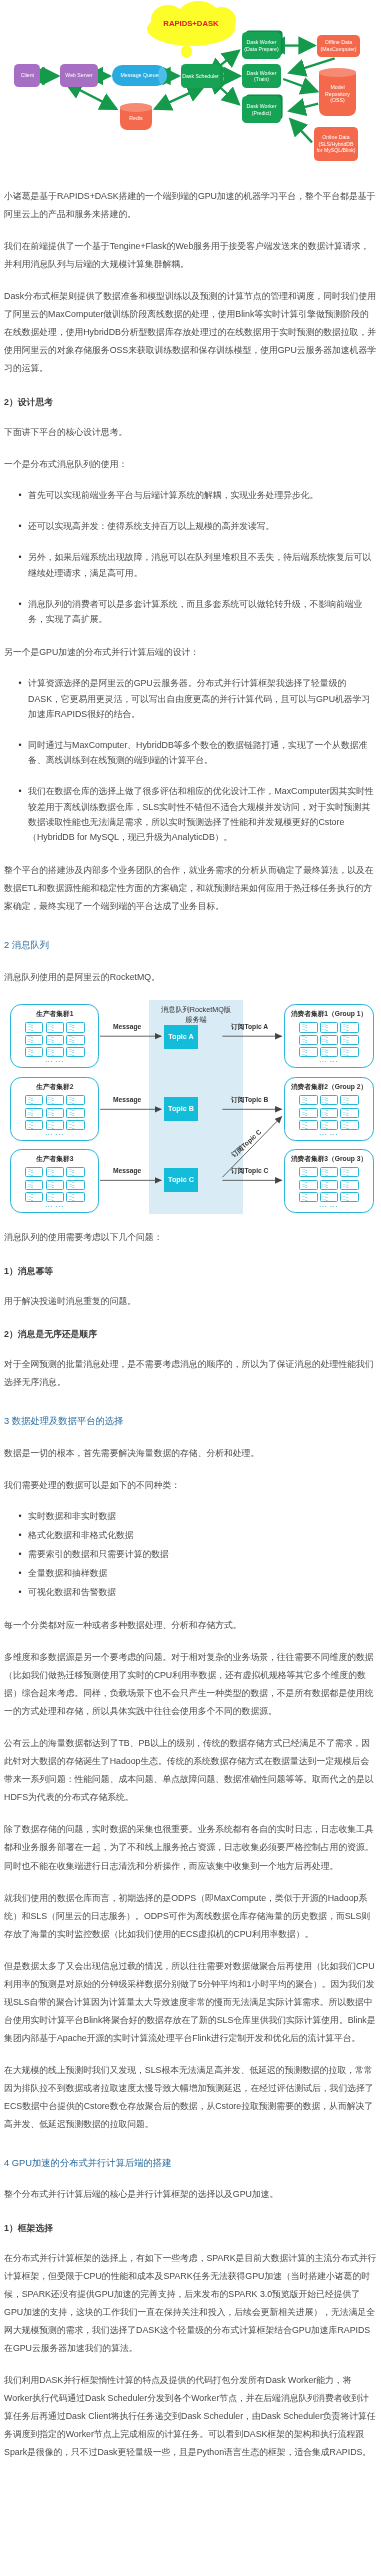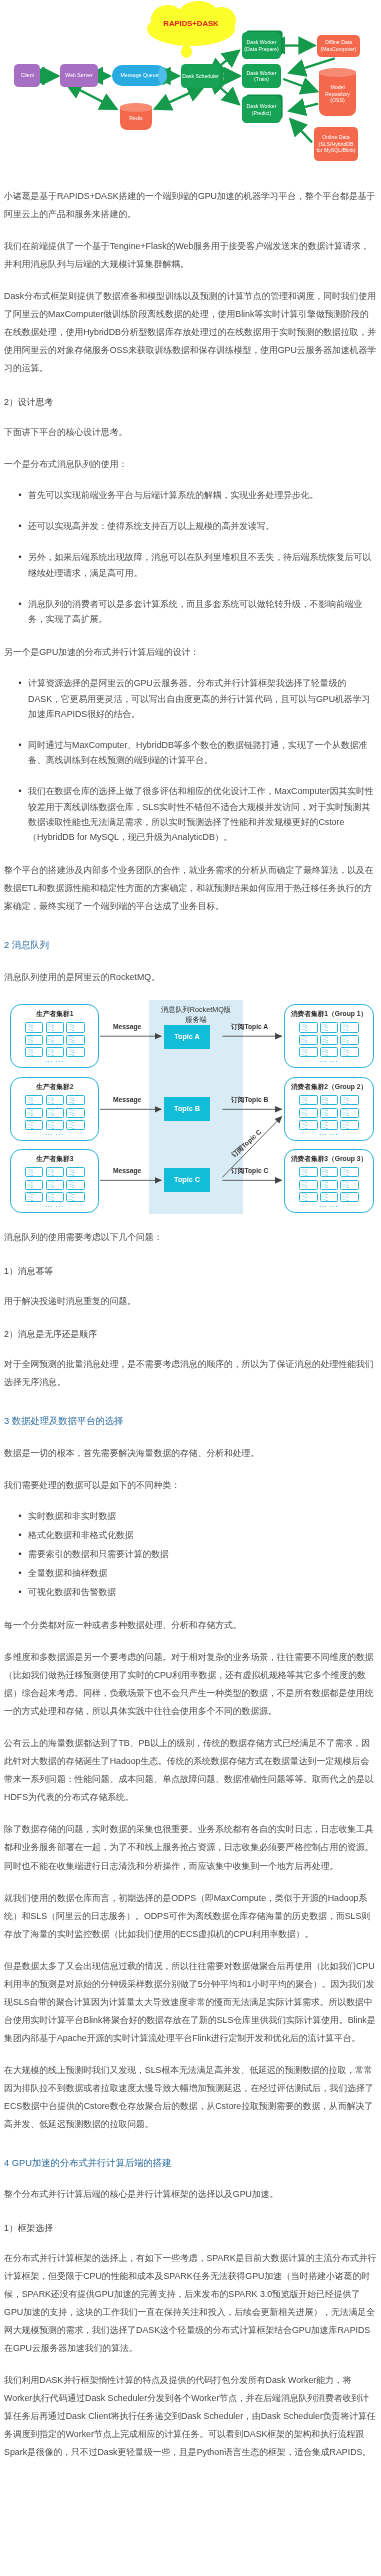--- a/index.html
+++ b/index.html
@@ -1,20 +1,20 @@
 <!DOCTYPE html>
 <html style="font-size:8.2px"><head>
 <meta charset="utf-8">
 <style>
   html,body{margin:0;padding:0;background:#ffffff;}
   body{width:381px;font-family:"Liberation Sans","DejaVu Sans",sans-serif;color:#4a4a4a;}
   .article{width:381px;overflow:hidden;background:#fff;}
   .txt{padding:0 4.1px;}
   p.body{font-size:8.8px;line-height:2.05;margin:14px 0;color:#4a4a4a;}
-  h3.sub{font-size:8.8px;font-weight:normal;color:#3d3d3d;margin:19.6px 0 13.4px;}
+  h3.sub{font-size:8.8px;font-weight:bold;color:#3d3d3d;margin:19.6px 0 13.4px;}
   h2.sec{font-size:9.3px;font-weight:normal;color:#2c6d9f;margin:24px 0 15.5px;}
   ul{list-style:none;margin:15.5px 0;padding:0;}
   ul li{position:relative;padding-left:24px;font-size:8.8px;line-height:1.75;color:#4a4a4a;}
   ul.spaced li{margin-bottom:15.5px;}
   ul.compact li{margin-bottom:3.6px;}
   ul li::before{content:"\2022";position:absolute;left:14.4px;top:0;color:#333;}
   
   .diag1{position:relative;height:173px;}
   .d1n{position:absolute;display:flex;align-items:center;justify-content:center;text-align:center;
        color:#fff;font-size:5.2px;line-height:1.25;border-radius:4.6px;padding:1px;box-sizing:border-box;}
@@ -45,21 +45,21 @@
   .mqhdr{font-size:7.2px;color:#333;text-align:center;padding-top:5.2px;line-height:1.4;}
   .cluster{position:absolute;width:89px;height:64px;border:1.5px solid #29b6d8;border-radius:11.3px;
        background:#fff;box-sizing:border-box;text-align:center;}
   .cluster.consumer{width:90px;}
   .cluster .ttl{font-size:6.7px;color:#333;font-weight:bold;margin-top:4.6px;}
   .grid{display:flex;flex-wrap:wrap;justify-content:center;gap:2.1px;margin-top:3.6px;padding:0 8.2px;}
   .srv{width:18.5px;height:10.3px;border:1px solid #29b6d8;border-radius:1.5px;box-sizing:border-box;position:relative;}
   .srv::before{content:"\00B7\00B7\00B7 \2013\A\00B7\00B7\00B7 \2013\A\00B7\00B7\00B7 \2013";
        white-space:pre;font-size:3.6px;line-height:2.6px;color:#29b6d8;position:absolute;left:1.5px;top:0.5px;font-weight:bold;}
   .ellip{color:#29b6d8;font-weight:bold;letter-spacing:1px;font-size:5.2px;margin-top:0.5px;}
-  .topic{position:absolute;left:164px;width:46px;height:24px;background:#13bdd9;color:#fff;
+  .topic{position:absolute;left:164px;width:34px;height:24px;background:#13bdd9;color:#fff;
        font-weight:bold;font-size:7.2px;display:flex;align-items:center;justify-content:center;}
   .alabel{position:absolute;font-size:6.7px;font-weight:bold;color:#333;}
   .alabel.diag{transform:rotate(-42deg);transform-origin:left center;}
 </style>
 </head>
 <body>
 
 <div class="article">
 
   <div class="diag1">

